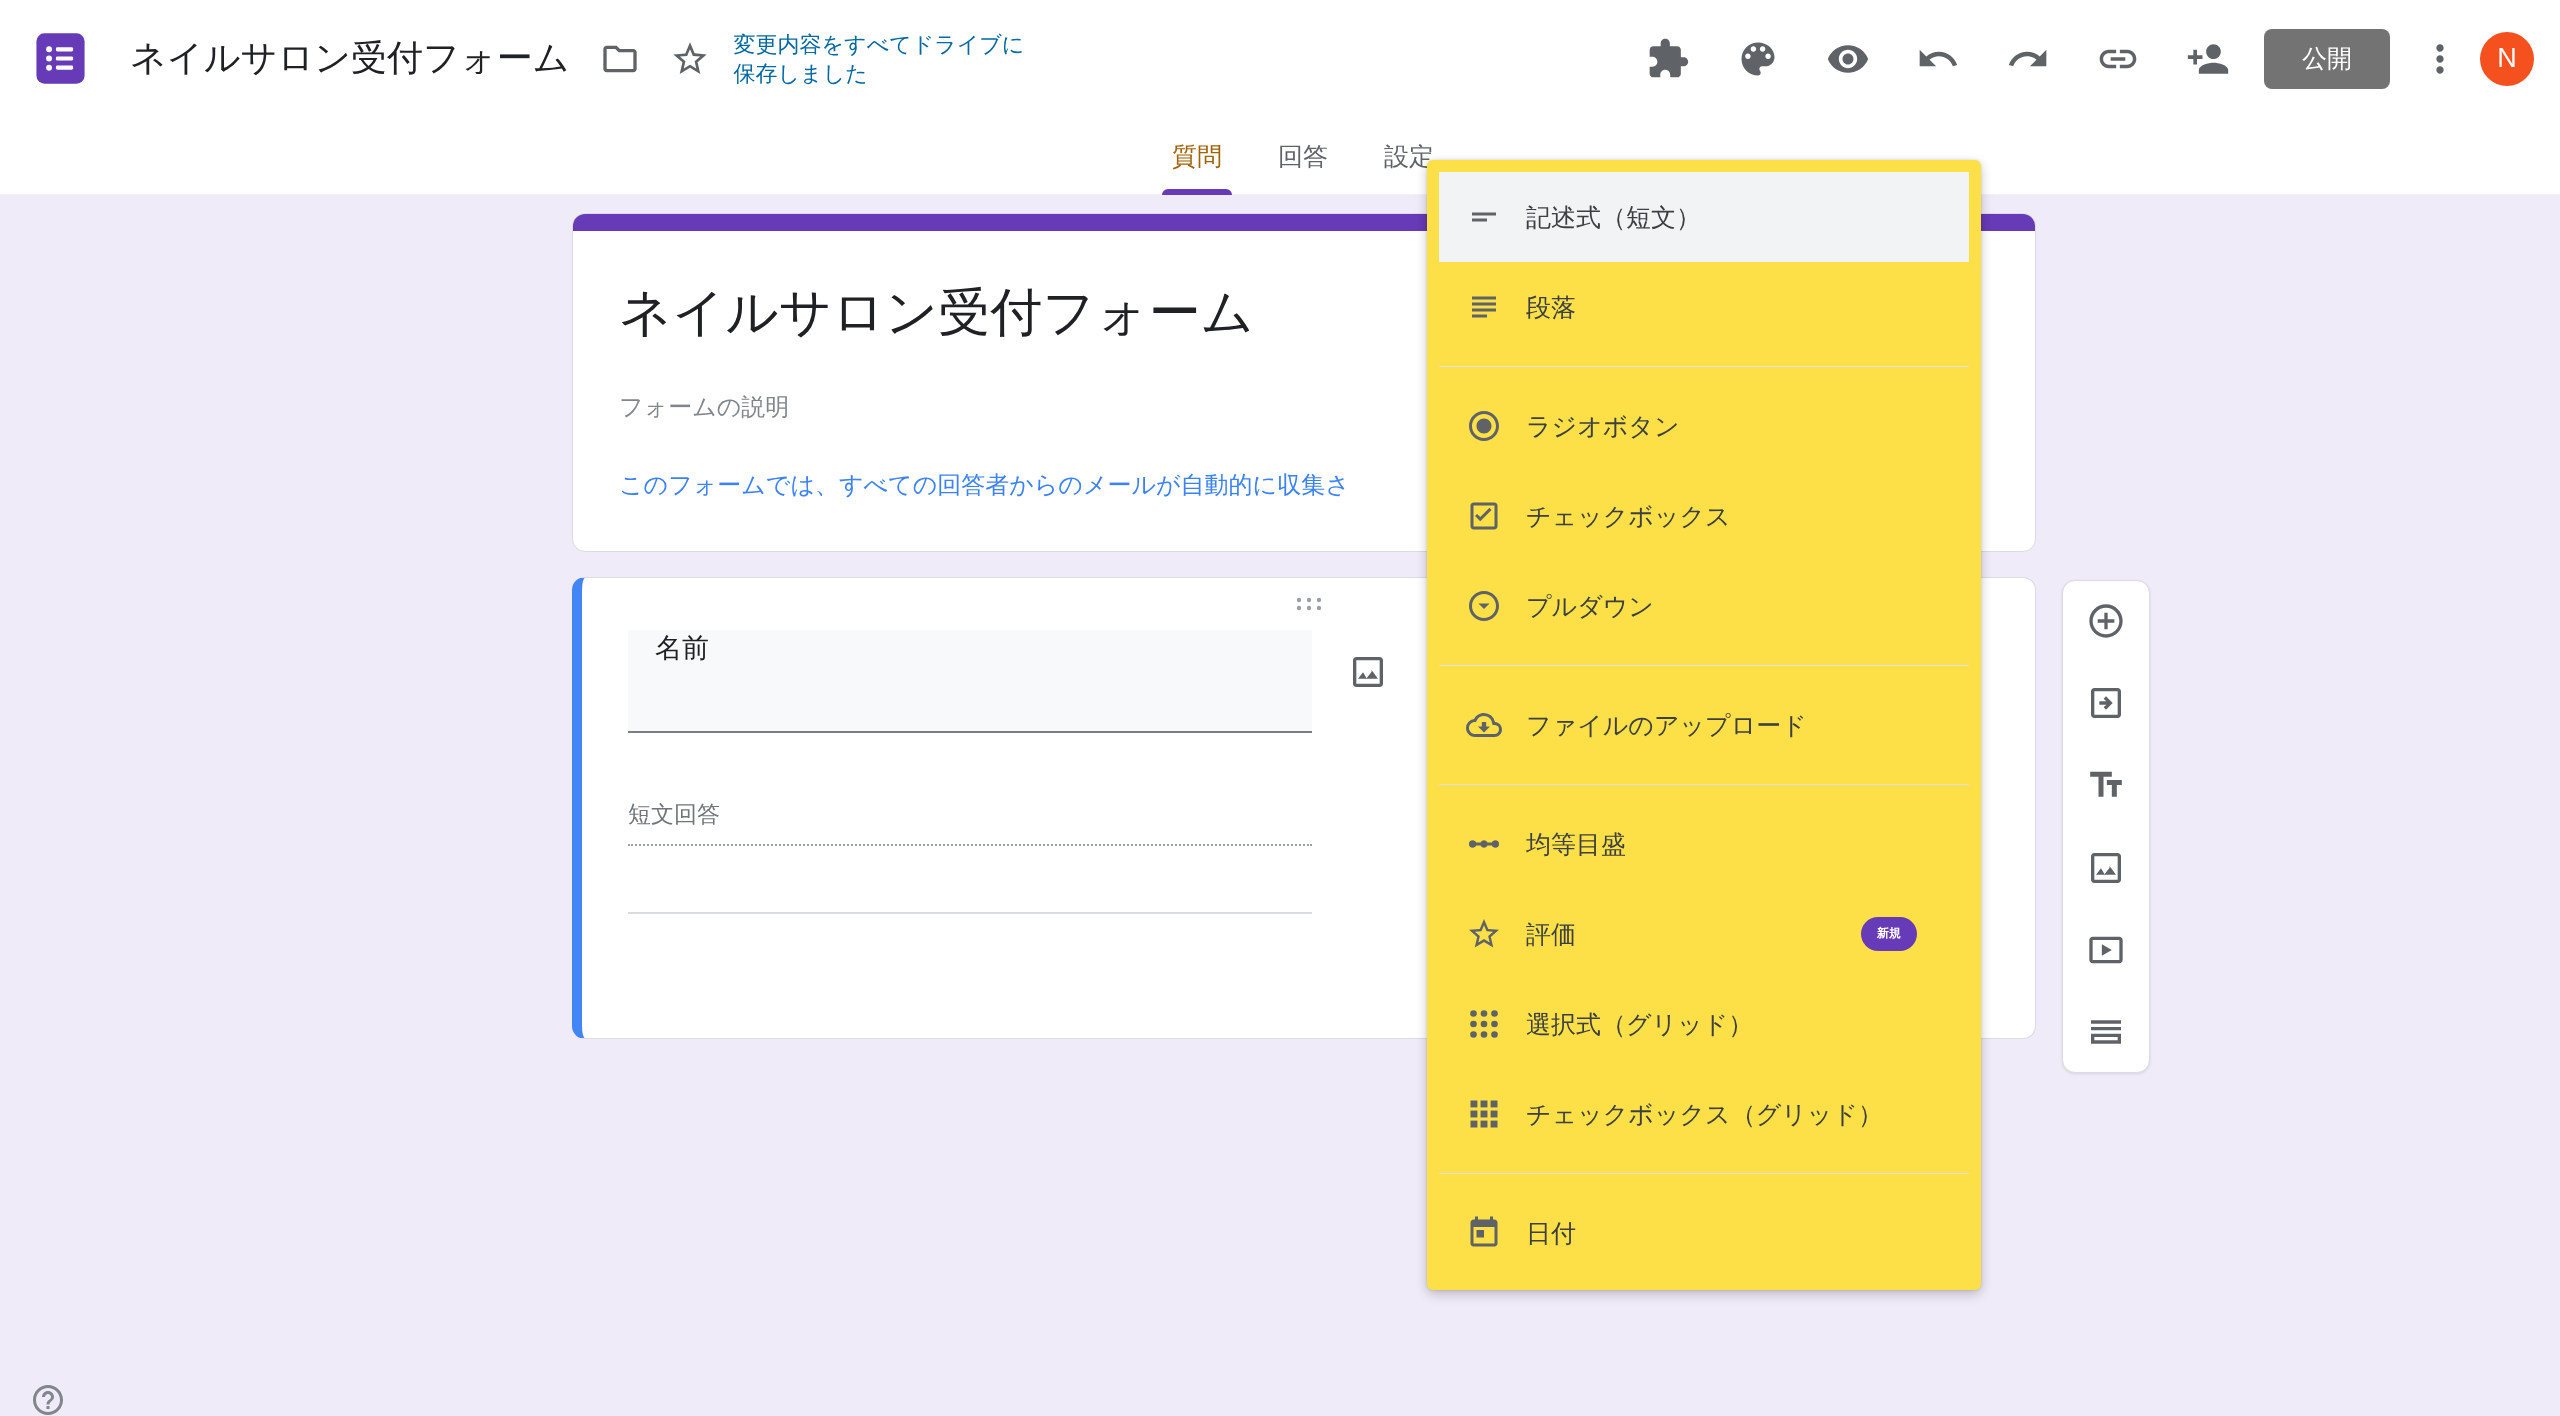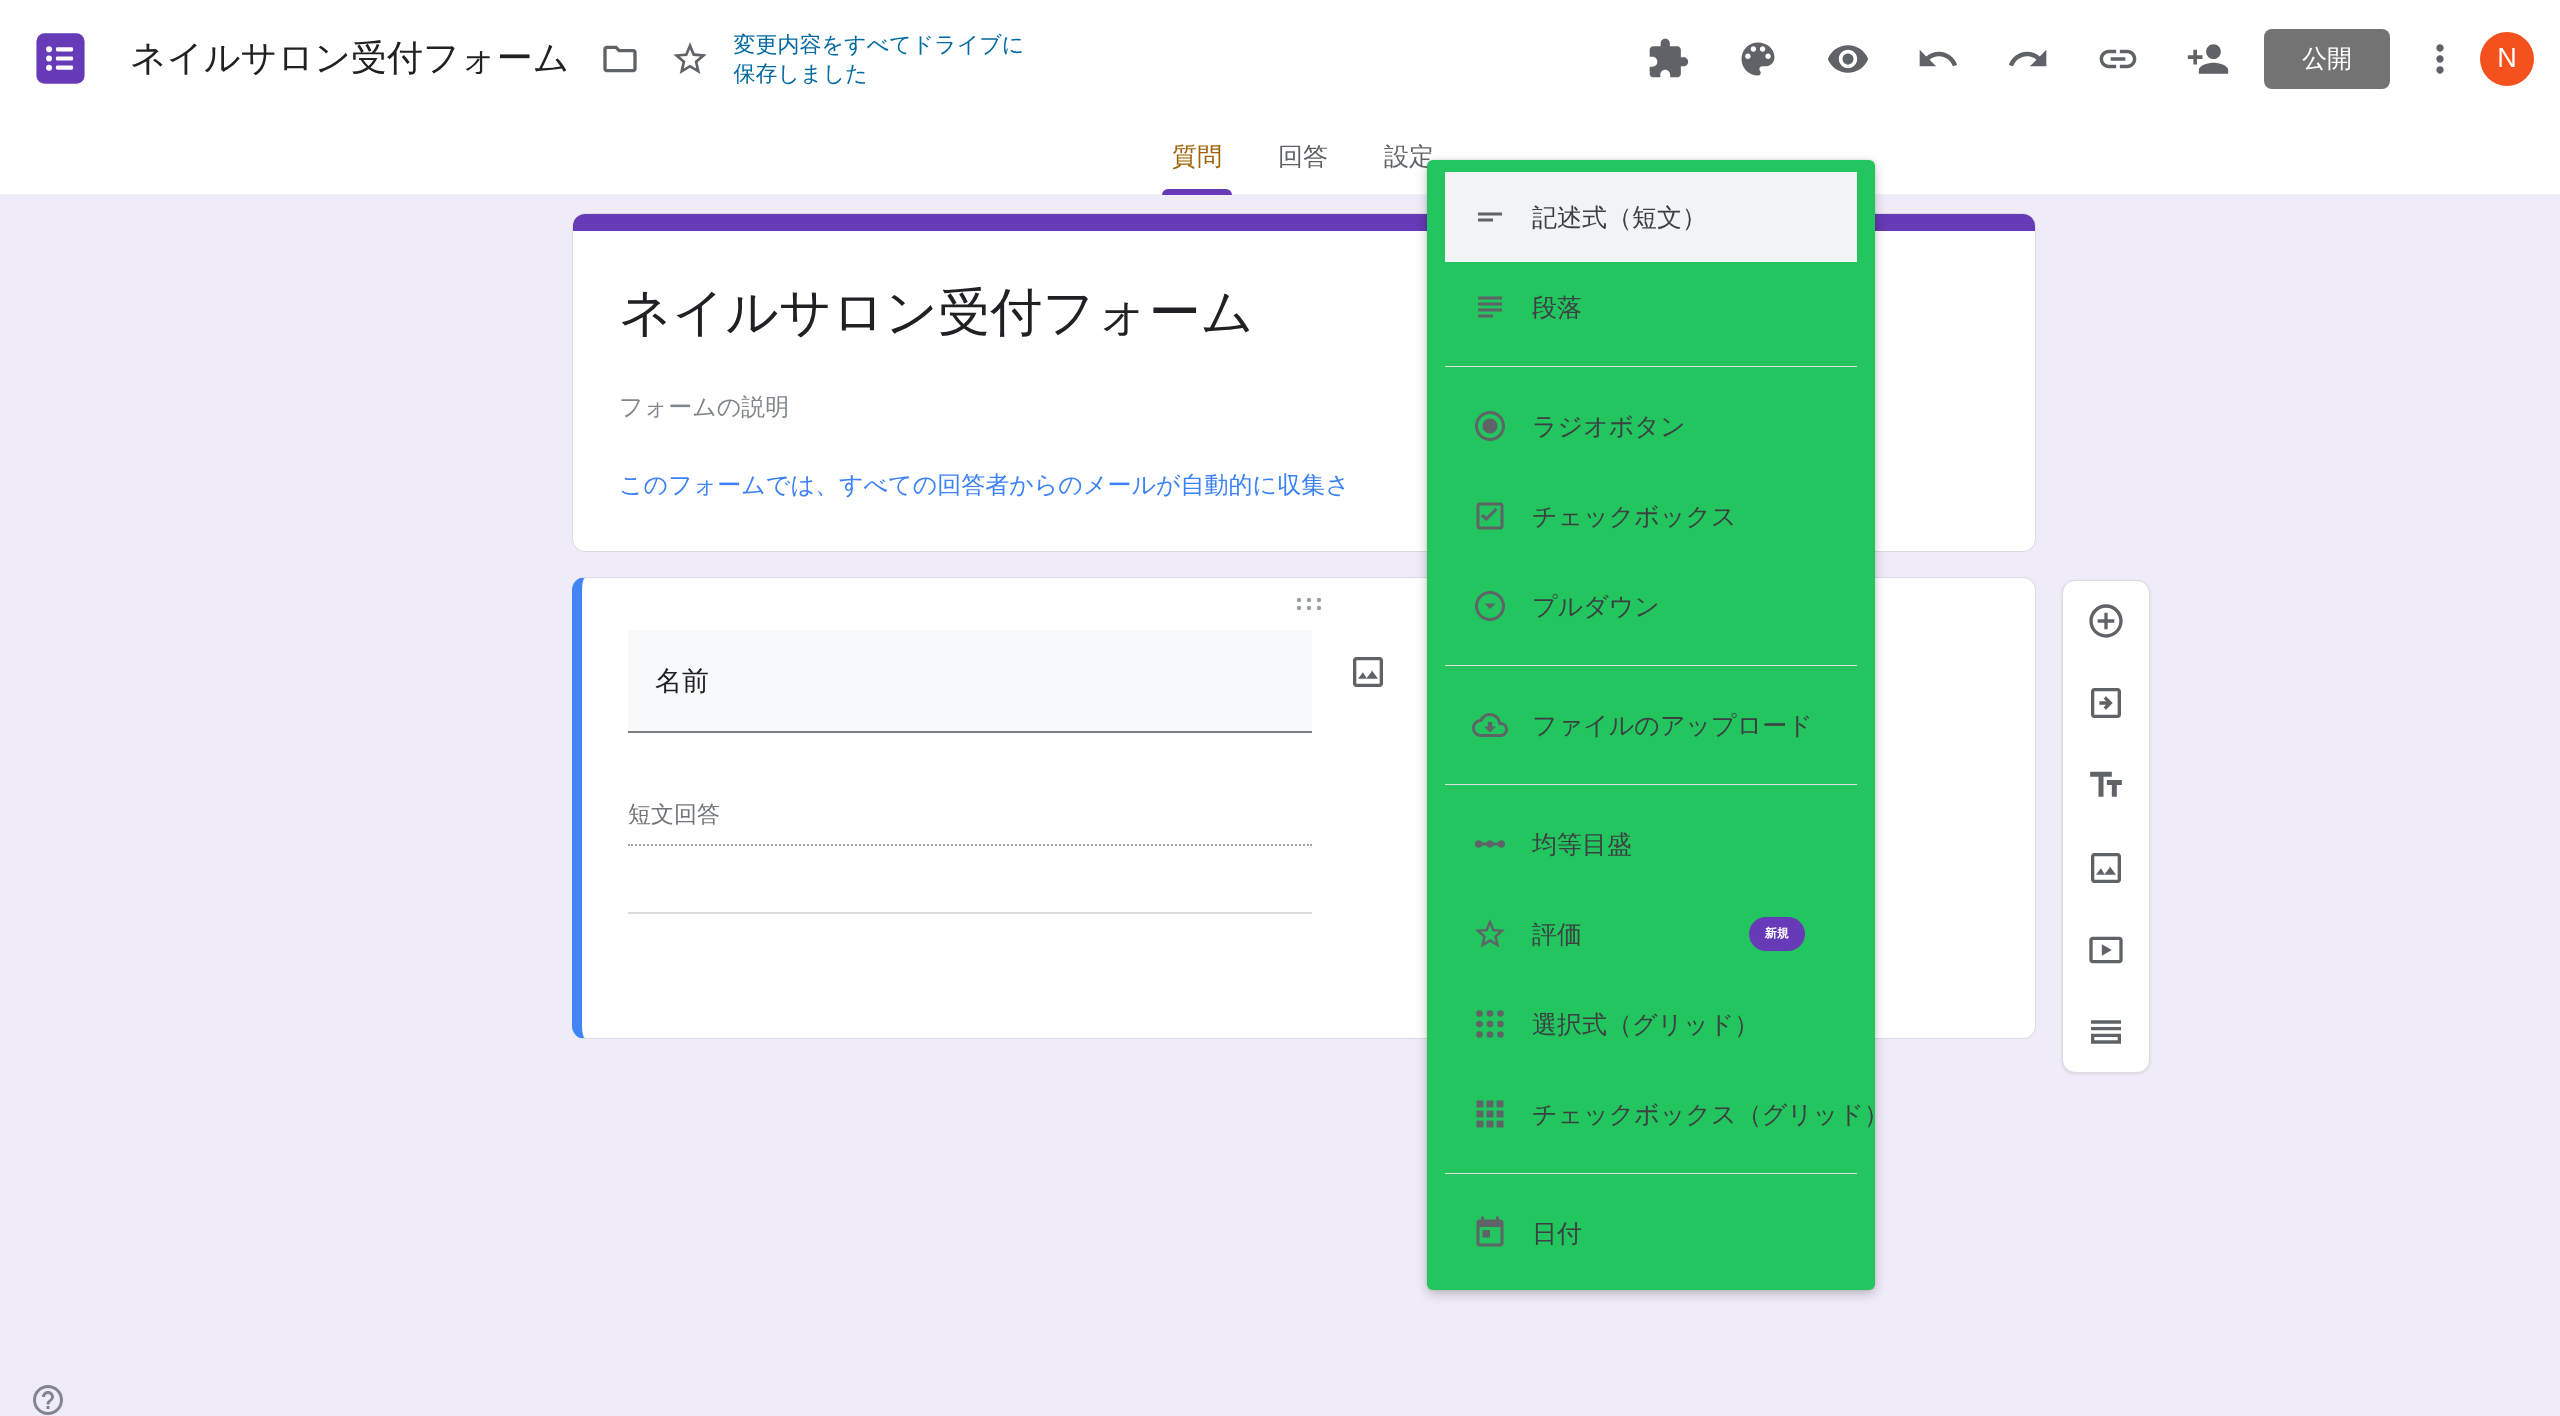--- a/index.html
+++ b/index.html
@@ -30,27 +30,27 @@
   
   .card { position:absolute; background:#fff; border:1px solid #dadce0; border-radius:13px; }
   .form-card { left:572px; top:213px; width:1464px; height:339px; overflow:hidden; z-index:1; }
   .form-topbar { height:17px; background:#673ab7; }
   .form-title { margin:50px 0 0 46px; font-size:52px; line-height:62px; color:#202124; }
   .form-desc { margin:48px 0 0 46px; font-size:24px; color:#80868b; }
   .email-notice { margin:46px 0 0 46px; font-size:24px; color:#3b82f6; white-space:nowrap; }
 
   .question-card { left:572px; top:577px; width:1464px; height:462px; border-left:10px solid #4285f4; z-index:1; }
   .drag-handle { position:absolute; top:16px; left:50%; transform:translateX(-50%); width:36px; height:20px; cursor:grab; }
-  .q-title-field { position:absolute; left:46px; top:52px; width:684px; height:103px; background:#f8f9fa; border-bottom:2px solid #7a7d81; font-size:27px; color:#202124; display:flex; align-items:center; padding-left:27px; cursor:text; }
+  .q-title-field { position:absolute; left:46px; top:52px; width:684px; height:103px; background:#f8f9fa; border-bottom:2px solid #7a7d81; font-size:27px; color:#202124; display:flex; align-items:flex-start; padding-left:27px; cursor:text; }
   .q-image-btn { position:absolute; left:766px; top:74px; width:40px; height:40px; color:#5f6368; cursor:pointer; }
   .q-answer { position:absolute; left:46px; top:197px; width:684px; font-size:23px; color:#70757a; padding-bottom:14px; border-bottom:2px dotted #9aa0a6;margin-top:24px; }
   .q-divider { position:absolute; left:46px; top:334px; width:684px; border-top:2px solid #dadce0; }
 
   
-  .type-menu { position:absolute; left:1427px; top:160px; width:448px; background:#22c55e; border-radius:6px; padding:12px 18px; z-index:20;
+  .type-menu { position:absolute; left:1427px; top:160px; width:554px; background:#fde047; border-radius:6px; padding:12px 12px; z-index:20;
                box-shadow:0 4px 12px rgba(0,0,0,.22), 0 0 3px rgba(0,0,0,.12); }
   .menu-item { height:90px; display:flex; align-items:center; padding:0 24px 0 27px; cursor:pointer; }
   .menu-item.selected { background:#f1f3f4; }
   .mi-icon { width:36px; height:36px; margin-right:24px; color:#5f6368; flex:0 0 auto; display:flex; }
   .mi-label { font-size:25px; color:#3c4043; white-space:nowrap; }
   .badge { margin-left:auto; margin-right:28px; background:#673ab7; color:#fff; font-size:12px; line-height:19px; padding:7px 16px 8px; border-radius:999px;font-weight:bold; }
   .menu-divider { border-top:1px solid #e0e0e0; margin:14px 0; }
 
   
   .side-toolbar { position:absolute; left:2062px; top:580px; width:88px; height:493px; background:#fff; border:1px solid #dadce0; border-radius:13px;

